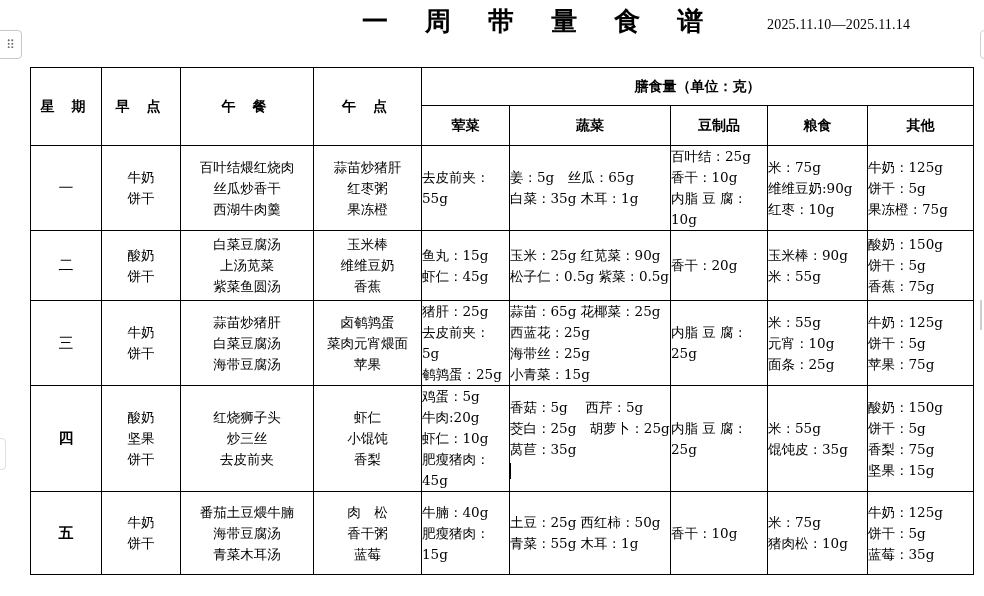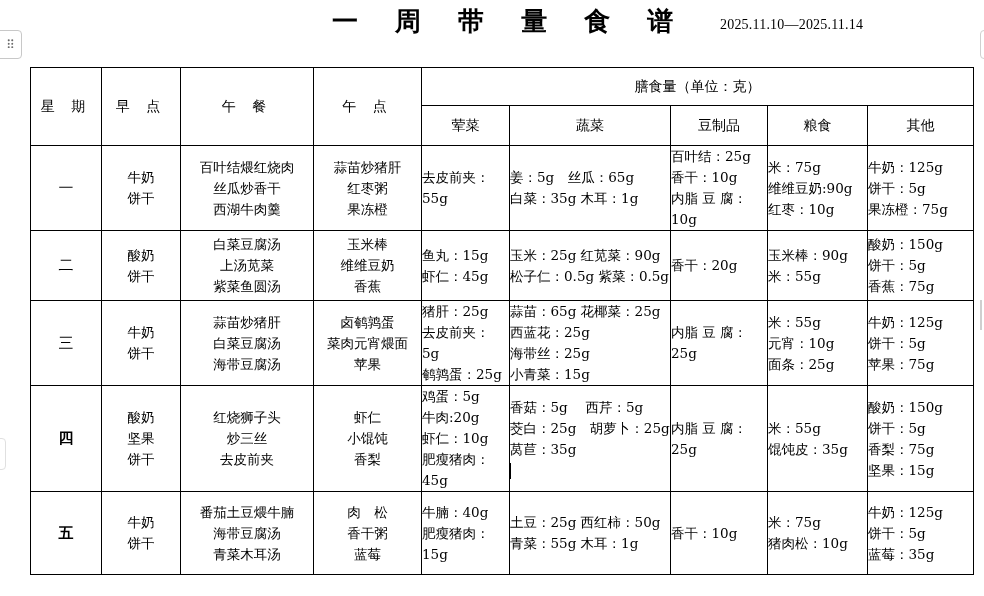--- a/index.html
+++ b/index.html
@@ -1,25 +1,25 @@
 <!DOCTYPE html>
 <html><head>
 <meta charset="utf-8">
 <style>
   html, body { margin: 0; padding: 0; }
   body {
     width: 984px; height: 596px; background: #ffffff; position: relative; overflow: hidden;
     font-family: "DejaVu Serif", "Liberation Serif", serif; color: #000;
   }
   .title {
-    position: absolute; top: 4px; left: 332px; font-size: 26px; font-weight: bold;
+    position: absolute; top: 4px; left: 362px; font-size: 26px; font-weight: bold;
     letter-spacing: 14px; font-family: "DejaVu Serif", serif; line-height: 34px;
   }
   .date {
-    position: absolute; top: 16px; left: 720px; font-size: 14px; line-height: 18px;
+    position: absolute; top: 16px; left: 767px; font-size: 14px; line-height: 18px;
     font-family: "Liberation Serif", serif; letter-spacing: 0.2px;
   }
   .drag-handle {
     position: absolute; top: 30px; left: -2px; width: 22px; height: 27px; border: 1px solid #c8c8c8;
     border-radius: 0 4px 4px 0; background: #fff; display: flex; align-items: center; justify-content: center;
     font-size: 12px; color: #666; letter-spacing: -1px;
   }
   .edge-right-top {
     position: absolute; top: 30px; left: 980px; width: 10px; height: 27px; border: 1px solid #d0d0d0; border-radius: 4px 0 0 4px;
   }
@@ -30,21 +30,21 @@
     position: absolute; top: 438px; left: -6px; width: 10px; height: 30px; border: 1px solid #e0e0e0; border-radius: 4px;
     font-size: 8px; color: #999;
   }
   table.menu {
     position: absolute; top: 67px; left: 30px; width: 943px; border-collapse: collapse;
     table-layout: fixed; font-size: 13.5px; line-height: 21px;
   }
   table.menu td, table.menu th {
     border: 1px solid #000; padding: 0; vertical-align: middle;
   }
-  th { font-weight: normal; font-size: 14px; text-align: center; }
+  th { font-weight: bold; font-size: 14px; text-align: center; }
   .hdr-main { letter-spacing: 6px; }
   td.center { text-align: center; }
   td.day { text-align: center; font-size: 15px; }
   td.day.bold { font-weight: bold; }
   td.nut { vertical-align: top; padding: 1px 4px 0 5px; text-align: left; }
   .line { display: block; white-space: nowrap; }
   .cursor { display: inline-block; width: 1px; height: 16px; background: #000; vertical-align: middle; }
 </style>
 </head>
 <body>

